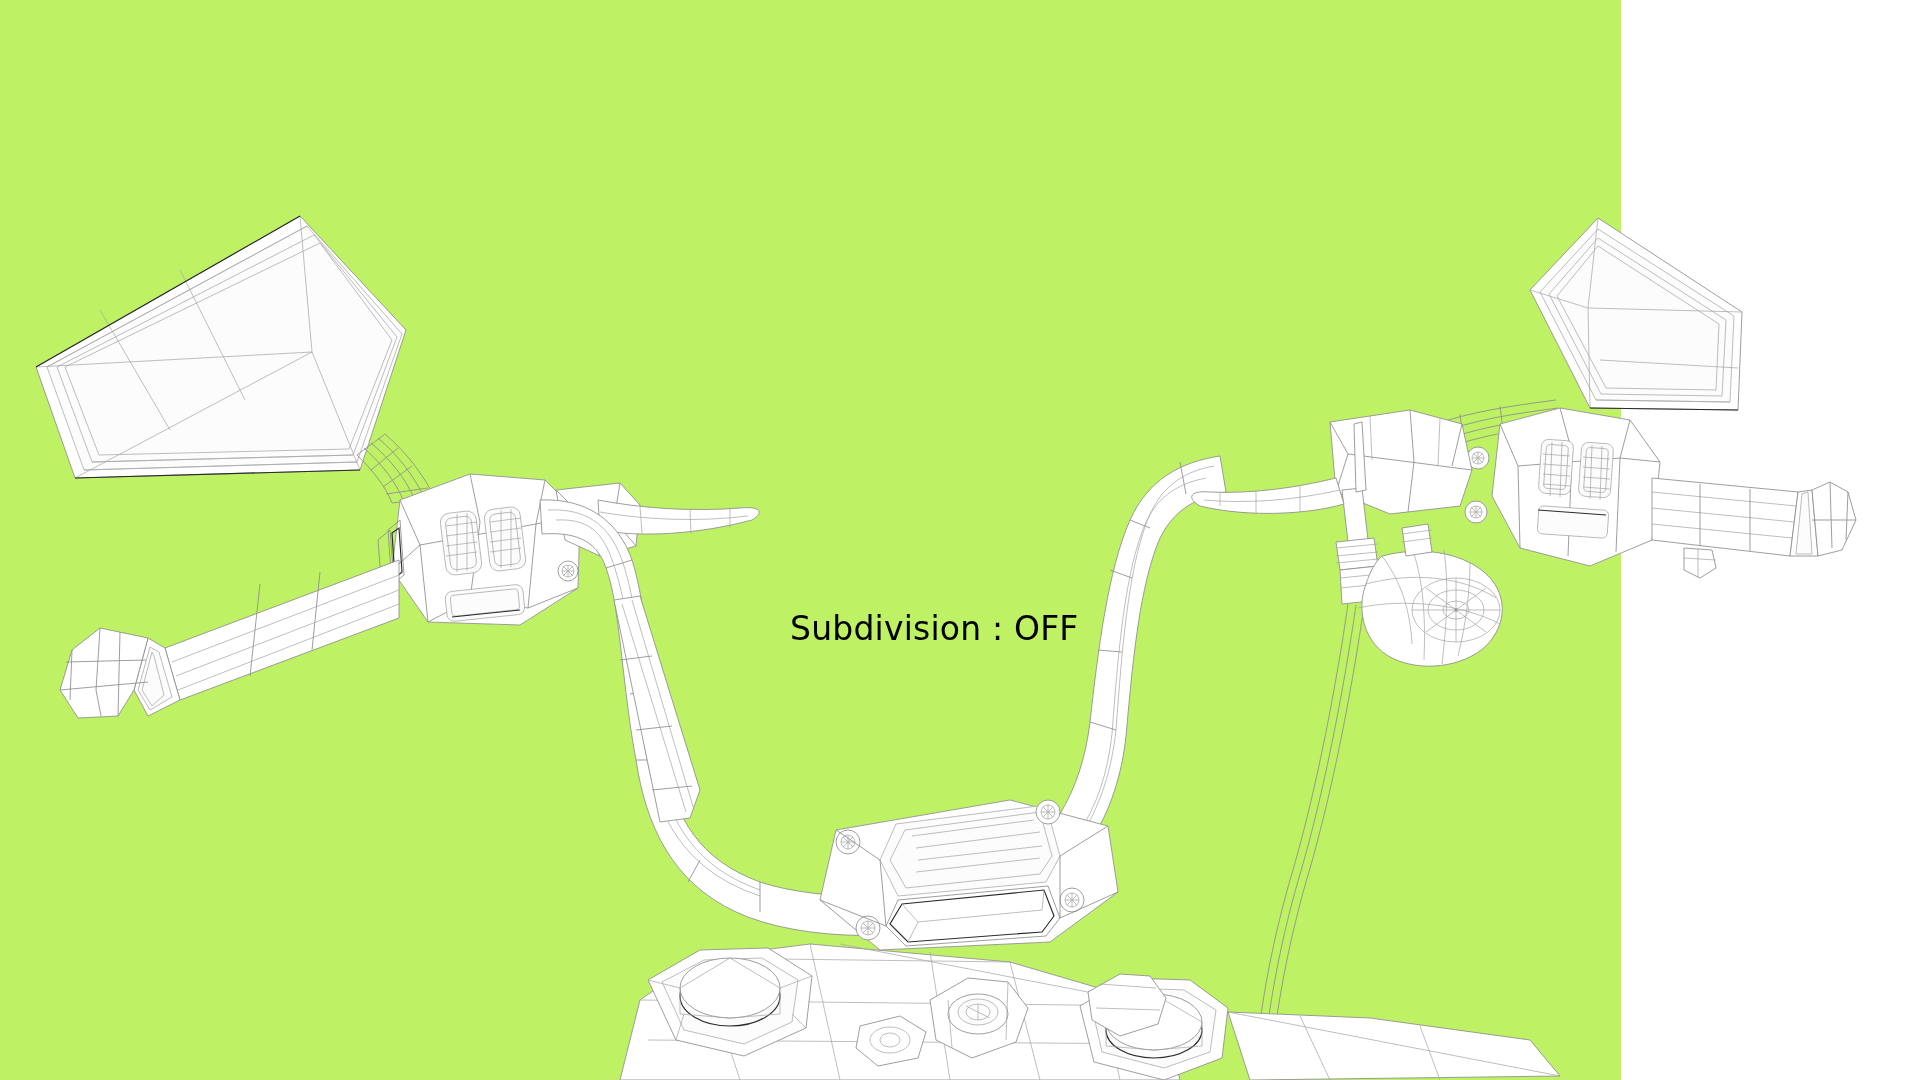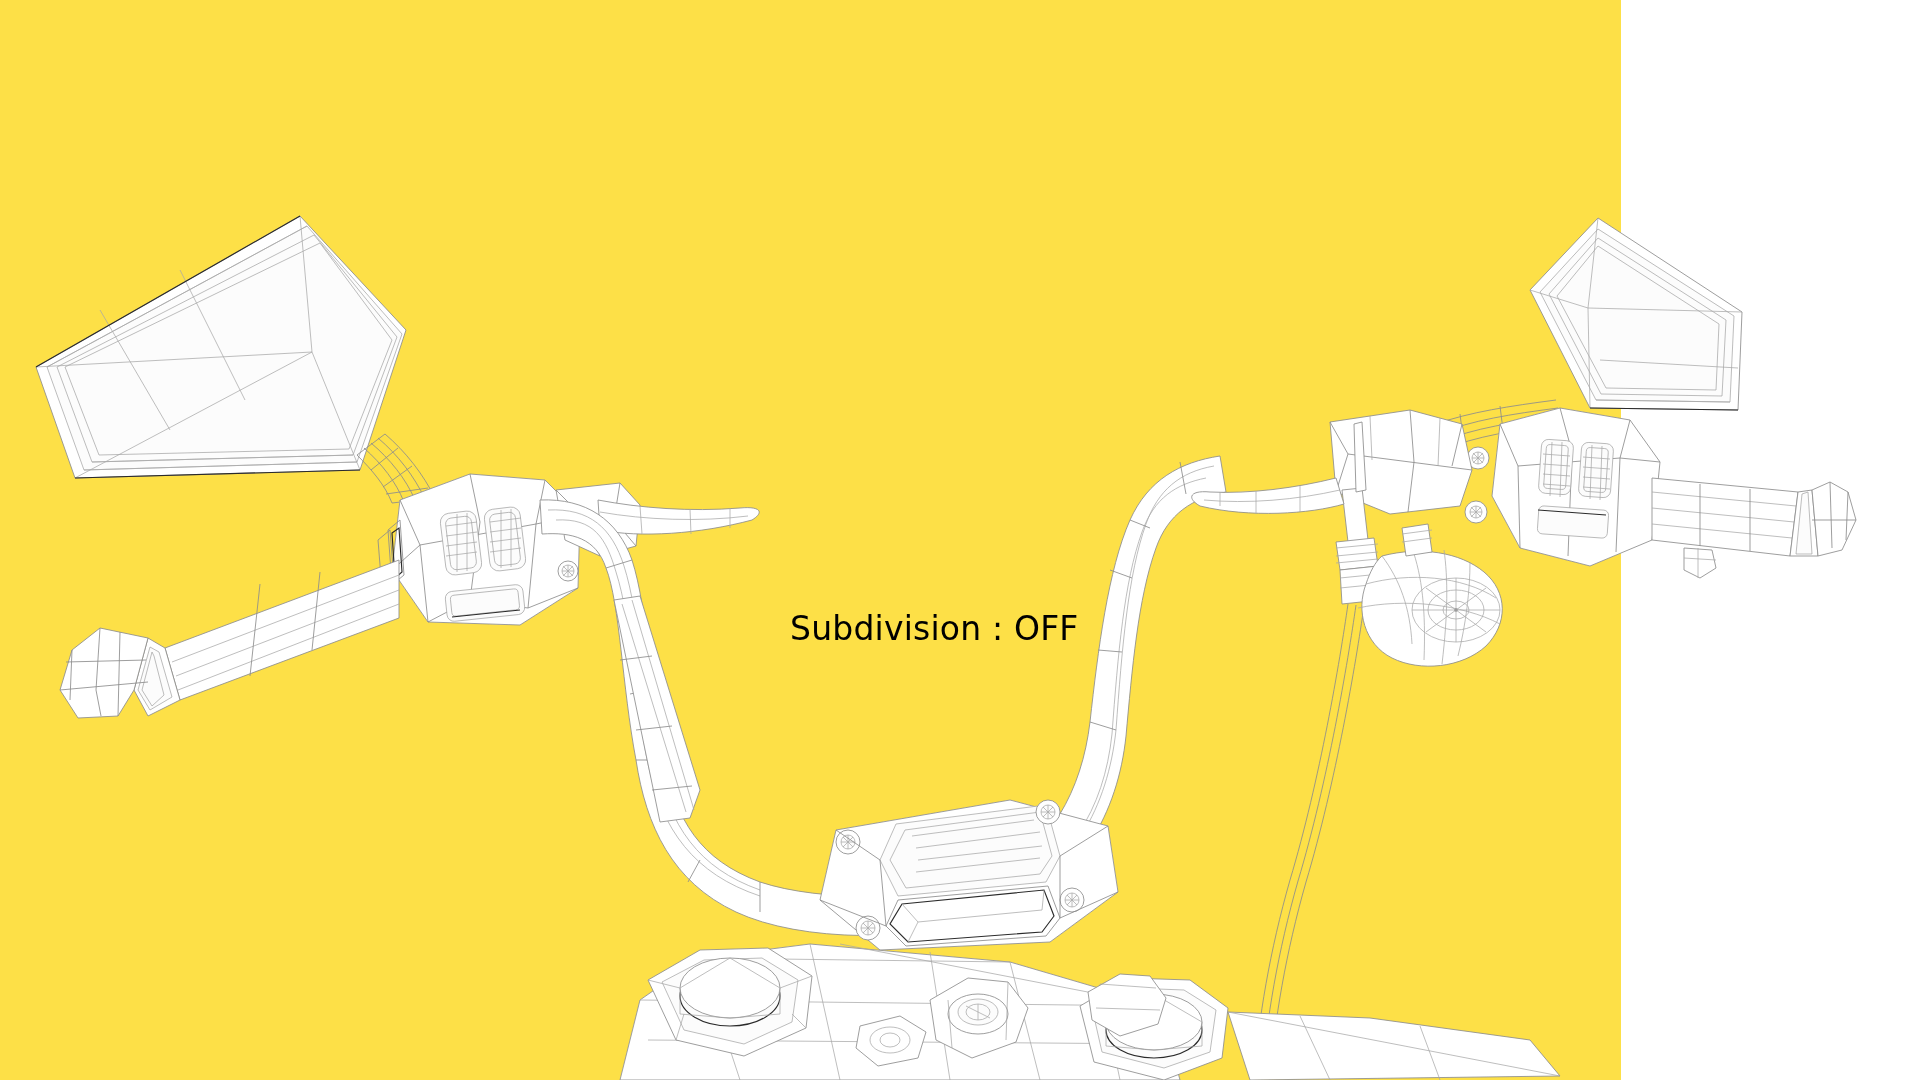--- a/index.html
+++ b/index.html
@@ -14,21 +14,21 @@
     overflow: hidden;
     font-family: "DejaVu Sans", "Liberation Sans", sans-serif;
     position: relative;
   }
   #viewport {
     position: absolute;
     left: 0;
     top: 0;
     width: 1621px;
     height: 1080px;
-    background: #fde047;
+    background: #bef264;
   }
   #wire-svg {
     position: absolute;
     left: 0;
     top: 0;
     width: 1920px;
     height: 1080px;
     display: block;
   }
   .w  { fill: none; stroke: #8d8d8d; stroke-width: 0.85; vector-effect: non-scaling-stroke; }

